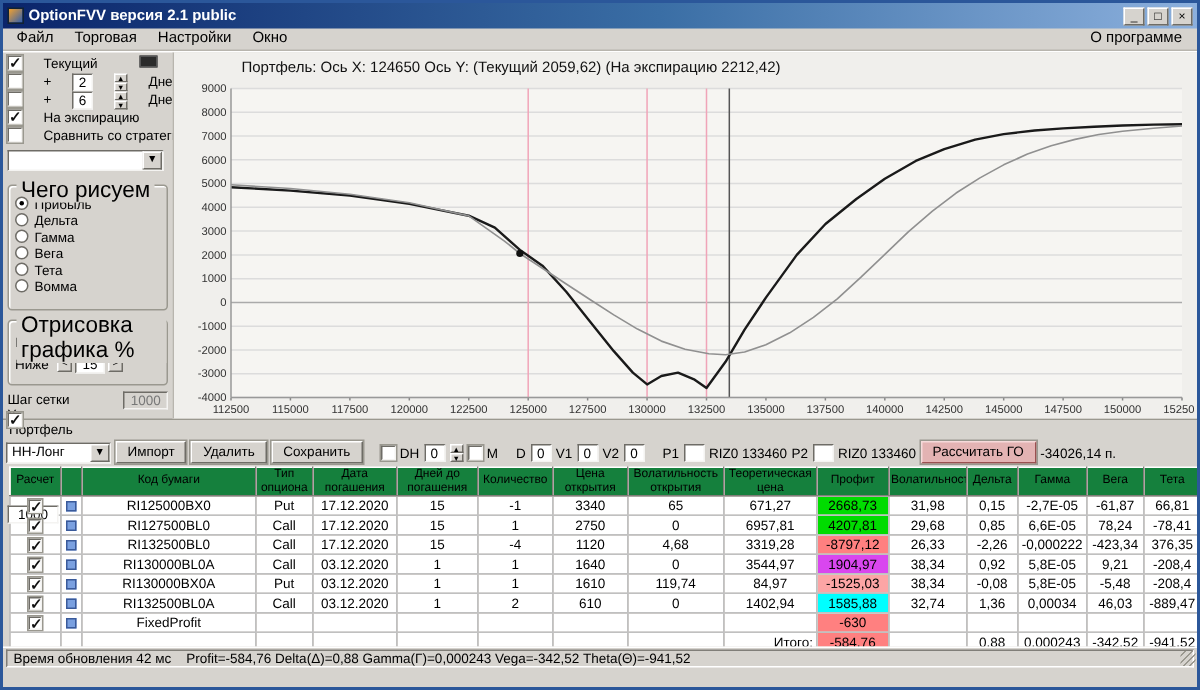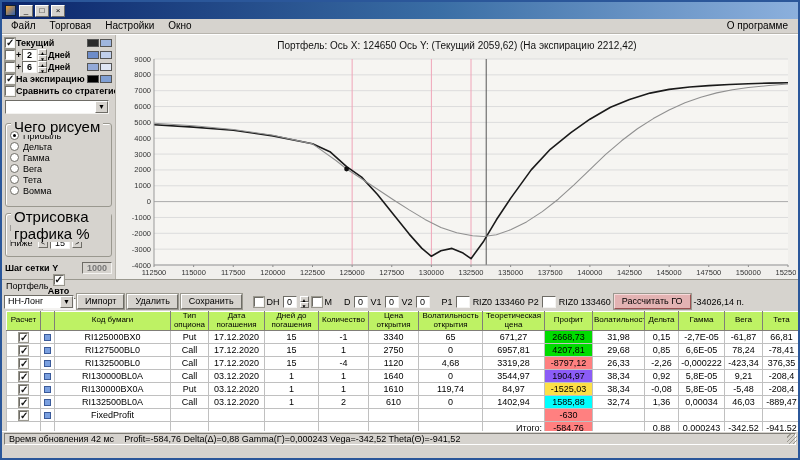--- a/index.html
+++ b/index.html
@@ -15,21 +15,21 @@
   .menubar{height:15px;display:flex;padding:0 2px;border-bottom:1px solid #b8b5ae;}
   .menu-item{padding:0 7px;height:14px;line-height:14px;}
   .menu-right{margin-left:auto;padding:0 8px;}
   
   .tabstrip{height:17px;display:flex;align-items:flex-end;padding-left:2px;}
   .tab{padding:1px 8px 2px;border:1px solid #848480;border-bottom:none;border-radius:3px 3px 0 0;background:#c9c6c0;margin-right:1px;height:15px;line-height:12px;}
   .tab.active{background:#d6d3ce;height:17px;font-weight:normal;border-color:#fff #6e6c66 transparent #fff;position:relative;z-index:2;}
   
   .content{display:flex;height:245px;border-top:1px solid #fff;}
   .leftpanel{width:113px;padding:2px 3px;font-size:9px;flex:none;}
-  .trow{display:flex;align-items:center;height:12px;gap:1px;font-weight:bold;}
+  .trow{display:flex;align-items:flex-start;height:12px;gap:14px;}
   .tpre{width:5px;}
   .tlabel{white-space:nowrap;}
   .flex1{flex:1;}
   .cb{display:inline-block;width:10px;height:10px;background:#fff;border:1px solid;border-color:#6e6c66 #f4f3f1 #f4f3f1 #6e6c66;outline:1px solid #9a988f;flex:none;position:relative;}
   .cb.on::after{content:"✓";position:absolute;left:0px;top:-2px;font-size:10px;font-weight:bold;color:#111;}
   .rb{display:inline-block;width:9px;height:9px;border-radius:50%;background:#fff;border:1px solid #6e6c66;position:relative;flex:none;}
   .rb.sel::after{content:"";position:absolute;left:2px;top:2px;width:3px;height:3px;border-radius:50%;background:#000;}
   .swatch{width:12px;height:8px;border:1px solid #555;flex:none;}
   .numbox{display:inline-block;background:#fff;border:1px solid;border-color:#6e6c66 #f4f3f1 #f4f3f1 #6e6c66;height:12px;line-height:11px;padding:0 2px;min-width:14px;text-align:center;}
   .numbox.gray{background:#d6d3ce;color:#777;}
@@ -38,45 +38,46 @@
   .combo{display:inline-flex;background:#fff;border:1px solid;border-color:#6e6c66 #f4f3f1 #f4f3f1 #6e6c66;height:14px;}
   .combo-text{flex:1;padding:0 3px;white-space:nowrap;overflow:hidden;}
   .combo-arrow{width:13px;height:12px;background:#d6d3ce;border:1px solid;border-color:#fff #6e6c66 #6e6c66 #fff;text-align:center;line-height:10px;font-size:7px;flex:none;}
   .groupbox{border:1px solid #9a988f;border-radius:3px;box-shadow:1px 1px 0 #fff inset;position:relative;margin-top:6px;padding:6px 4px 3px;}
   .groupbox .legend{position:absolute;top:-6px;left:5px;background:#d6d3ce;padding:0 3px;font-size:15px;}
   .rrow{display:flex;align-items:center;gap:4px;height:11px;}
   .srow{display:flex;align-items:center;gap:2px;height:15px;}
   .sbtn{width:10px;height:11px;background:#d6d3ce;border:1px solid;border-color:#fff #6e6c66 #6e6c66 #fff;font-size:7px;line-height:9px;text-align:center;}
   
   .chartpanel{flex:1;background:#f0efec;border-left:1px solid #b8b5ae;overflow:hidden;}
-  .chart-title{text-align:center;font-size:10px;padding-top:5px;height:20px;color:#111;}
+  .chart-title{text-align:left;font-size:10px;padding-top:5px;height:20px;color:#111;padding-left:45px;}
   
   .portfolio{height:152px;border-top:1px solid #9a988f;padding:1px 2px 0;}
   .psec-label{font-size:9px;height:11px;line-height:11px;padding-left:2px;}
   .pcontrols{display:flex;align-items:center;gap:3px;height:19px;font-size:9px;white-space:nowrap;}
   .btn{height:15px;padding:0 7px;background:#d6d3ce;border:1px solid;border-color:#fff #6e6c66 #6e6c66 #fff;outline:1px solid #9a988f;line-height:13px;text-align:center;}
   .btn-go{background:#e3b3b3;border-color:#f6dada #9a5050 #9a5050 #f6dada;}
   .gap6{width:6px;flex:none;}
   table{border-collapse:collapse;table-layout:fixed;width:794px;margin-left:2px;font-size:9px;}
-  th{background:#bef264;border:1px solid;border-color:#fff #807e78 #807e78 #fff;font-weight:normal;font-size:8px;line-height:1.1;padding:0 1px;height:18px;overflow:hidden;}
+  th{background:#15803d;border:1px solid;border-color:#fff #807e78 #807e78 #fff;font-weight:normal;font-size:8px;line-height:1.1;padding:0 1px;height:18px;overflow:hidden;}
   td{background:#fff;border:1px solid #c0c0c0;height:13px;padding:0 2px;text-align:center;overflow:hidden;white-space:nowrap;}
   td .cb{width:9px;height:9px;vertical-align:middle;}
   .rowicon{display:inline-block;width:7px;height:7px;background:#7aa0e0;border:1px solid #3a5a9a;vertical-align:middle;}
   
   .statusbar{height:14px;margin-top:0px;display:flex;align-items:center;background:#d6d3ce;border-top:1px solid #fff;position:relative;}
   .status-inner{flex:1;height:12px;margin:0 2px;border:1px solid;border-color:#807e78 #fff #fff #807e78;display:flex;align-items:center;gap:10px;padding:0 4px;font-size:9px;overflow:hidden;white-space:nowrap;}
   .grip{position:absolute;right:1px;bottom:1px;width:10px;height:10px;background:repeating-linear-gradient(135deg,transparent 0 2px,#9a988f 2px 3px);}
 </style>
 </head>
 <body>
 
 <div class="win">
 
   <div class="titlebar">
     <span class="app-icon"></span>
+    <span class="title-text">OptionFVV версия 2.1 public</span>
     <span class="winbtns">
       <span class="wbtn">_</span>
       <span class="wbtn">□</span>
       <span class="wbtn">×</span>
     </span>
   </div>
 
   <div class="menubar">
     <span id="menu-items" style="display:flex">
         <span class="menu-item">Файл</span>
@@ -421,39 +422,39 @@
             <td><span class="cb on"></span></td>
             <td><span class="rowicon"></span></td>
             <td>RI130000BL0A</td>
             <td>Call</td>
             <td>03.12.2020</td>
             <td>1</td>
             <td>1</td>
             <td>1640</td>
             <td>0</td>
             <td>3544,97</td>
-            <td style="background: #8b5cf6;">1904,97</td>
+            <td style="background: #d946ef;">1904,97</td>
             <td>38,34</td>
             <td>0,92</td>
             <td>5,8E-05</td>
             <td>9,21</td>
             <td>-208,4</td>
           </tr>
           <tr>
             <td><span class="cb on"></span></td>
             <td><span class="rowicon"></span></td>
             <td>RI130000BX0A</td>
             <td>Put</td>
             <td>03.12.2020</td>
             <td>1</td>
             <td>1</td>
             <td>1610</td>
             <td>119,74</td>
             <td>84,97</td>
-            <td style="background: #fde047;">-1525,03</td>
+            <td style="background: #fca5a5;">-1525,03</td>
             <td>38,34</td>
             <td>-0,08</td>
             <td>5,8E-05</td>
             <td>-5,48</td>
             <td>-208,4</td>
           </tr>
           <tr>
             <td><span class="cb on"></span></td>
             <td><span class="rowicon"></span></td>
             <td>RI132500BL0A</td>

